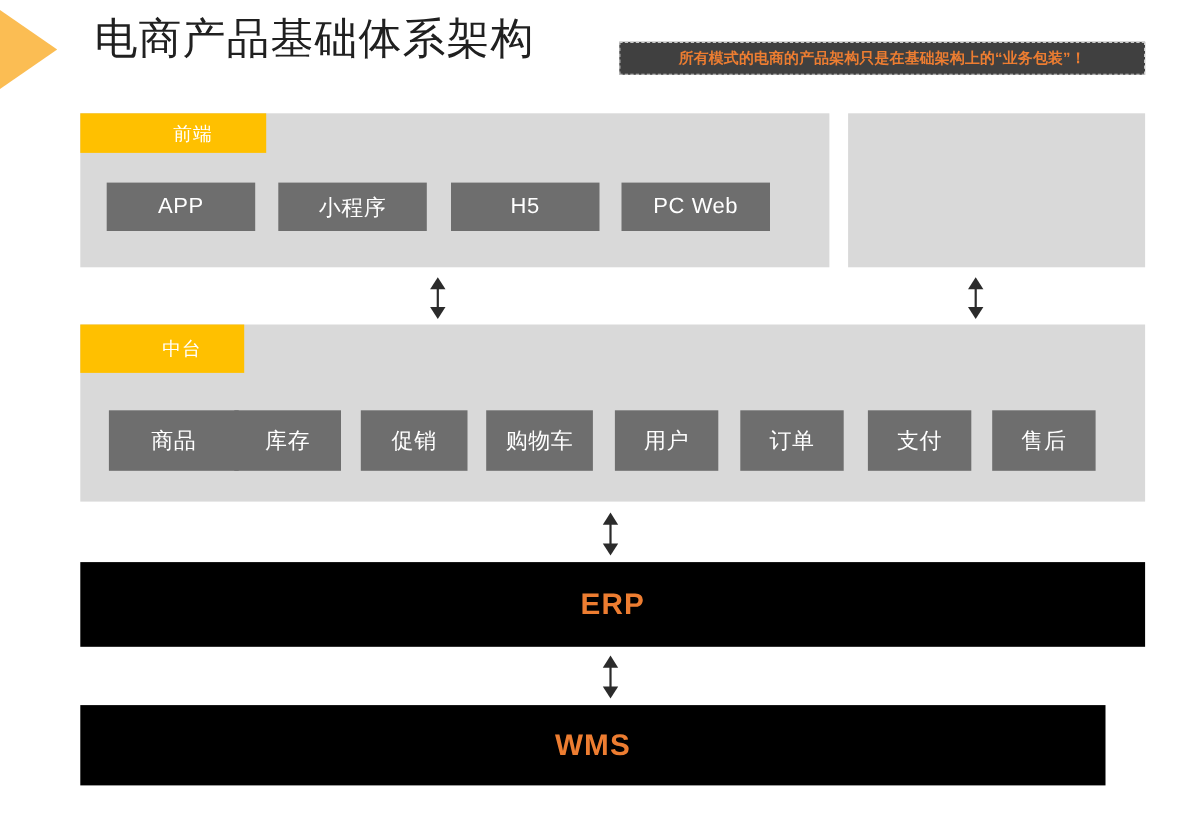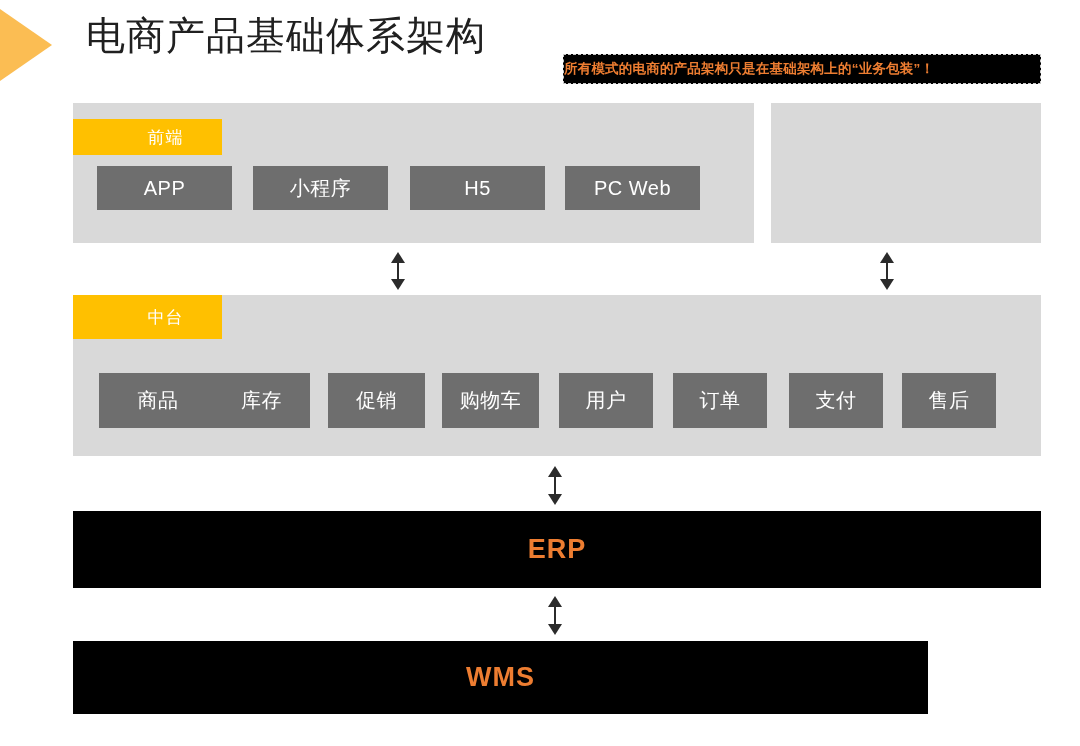--- a/index.html
+++ b/index.html
@@ -39,29 +39,29 @@
     color: #202020;
     font-weight: 400;
     letter-spacing: 1px;
     white-space: nowrap;
   }
 
   
   .callout {
     position: absolute;
     left: 563px;
-    top: 54px;
+    top: 38px;
     width: 478px;
     height: 30px;
     box-sizing: border-box;
     border: 1px dashed #c9c9c9;
-    background: #000000;
-    display: flex;
-    align-items: center;
-    justify-content: flex-start;
+    background: #404040;
+    display: flex;
+    align-items: center;
+    justify-content: center;
   }
   .callout-text {
     font-size: 13.5px;
     font-weight: bold;
     color: #ed7d31;
     white-space: nowrap;
     letter-spacing: 0.2px;
   }
 
   
@@ -148,21 +148,21 @@
 <div id="canvas">
 
   <div class="corner-triangle"></div>
   <div class="page-title">电商产品基础体系架构</div>
 
   <div class="callout">
     <span class="callout-text">所有模式的电商的产品架构只是在基础架构上的“业务包装”！</span>
   </div>
 
   <div class="panel" style="left:73px; top:103px; width:681px; height:140px;"></div>
-  <div class="layer-tab" style="left:73px; top:103px; width:149px; height:36px;margin-top:16px;">
+  <div class="layer-tab" style="left:73px; top:103px; width:169px; height:36px;">
     <span class="layer-tab-label">前端</span>
   </div>
 
   <div class="module-box" style="left:97px; top:166px; width:135px; height:44px;">
     <span class="module-label">APP</span>
   </div>
   <div class="module-box" style="left:253px; top:166px; width:135px; height:44px;">
     <span class="module-label">小程序</span>
   </div>
   <div class="module-box" style="left:410px; top:166px; width:135px; height:44px;">
@@ -224,17 +224,17 @@
   <div class="system-bar" style="left:73px; top:511px; width:968px; height:77px;">
     <span class="system-label">ERP</span>
   </div>
 
   <div class="connector" style="left:547px; top:596px; height:39px;">
     <div class="head up"></div>
     <div class="shaft" style="top:6px; height:27px;"></div>
     <div class="head down"></div>
   </div>
 
-  <div class="system-bar" style="left:73px; top:641px; width:855px; height:73px;">
+  <div class="system-bar" style="left:73px; top:641px; width:932px; height:73px;">
     <span class="system-label">WMS</span>
   </div>
 
 </div>
 
 </body></html>

